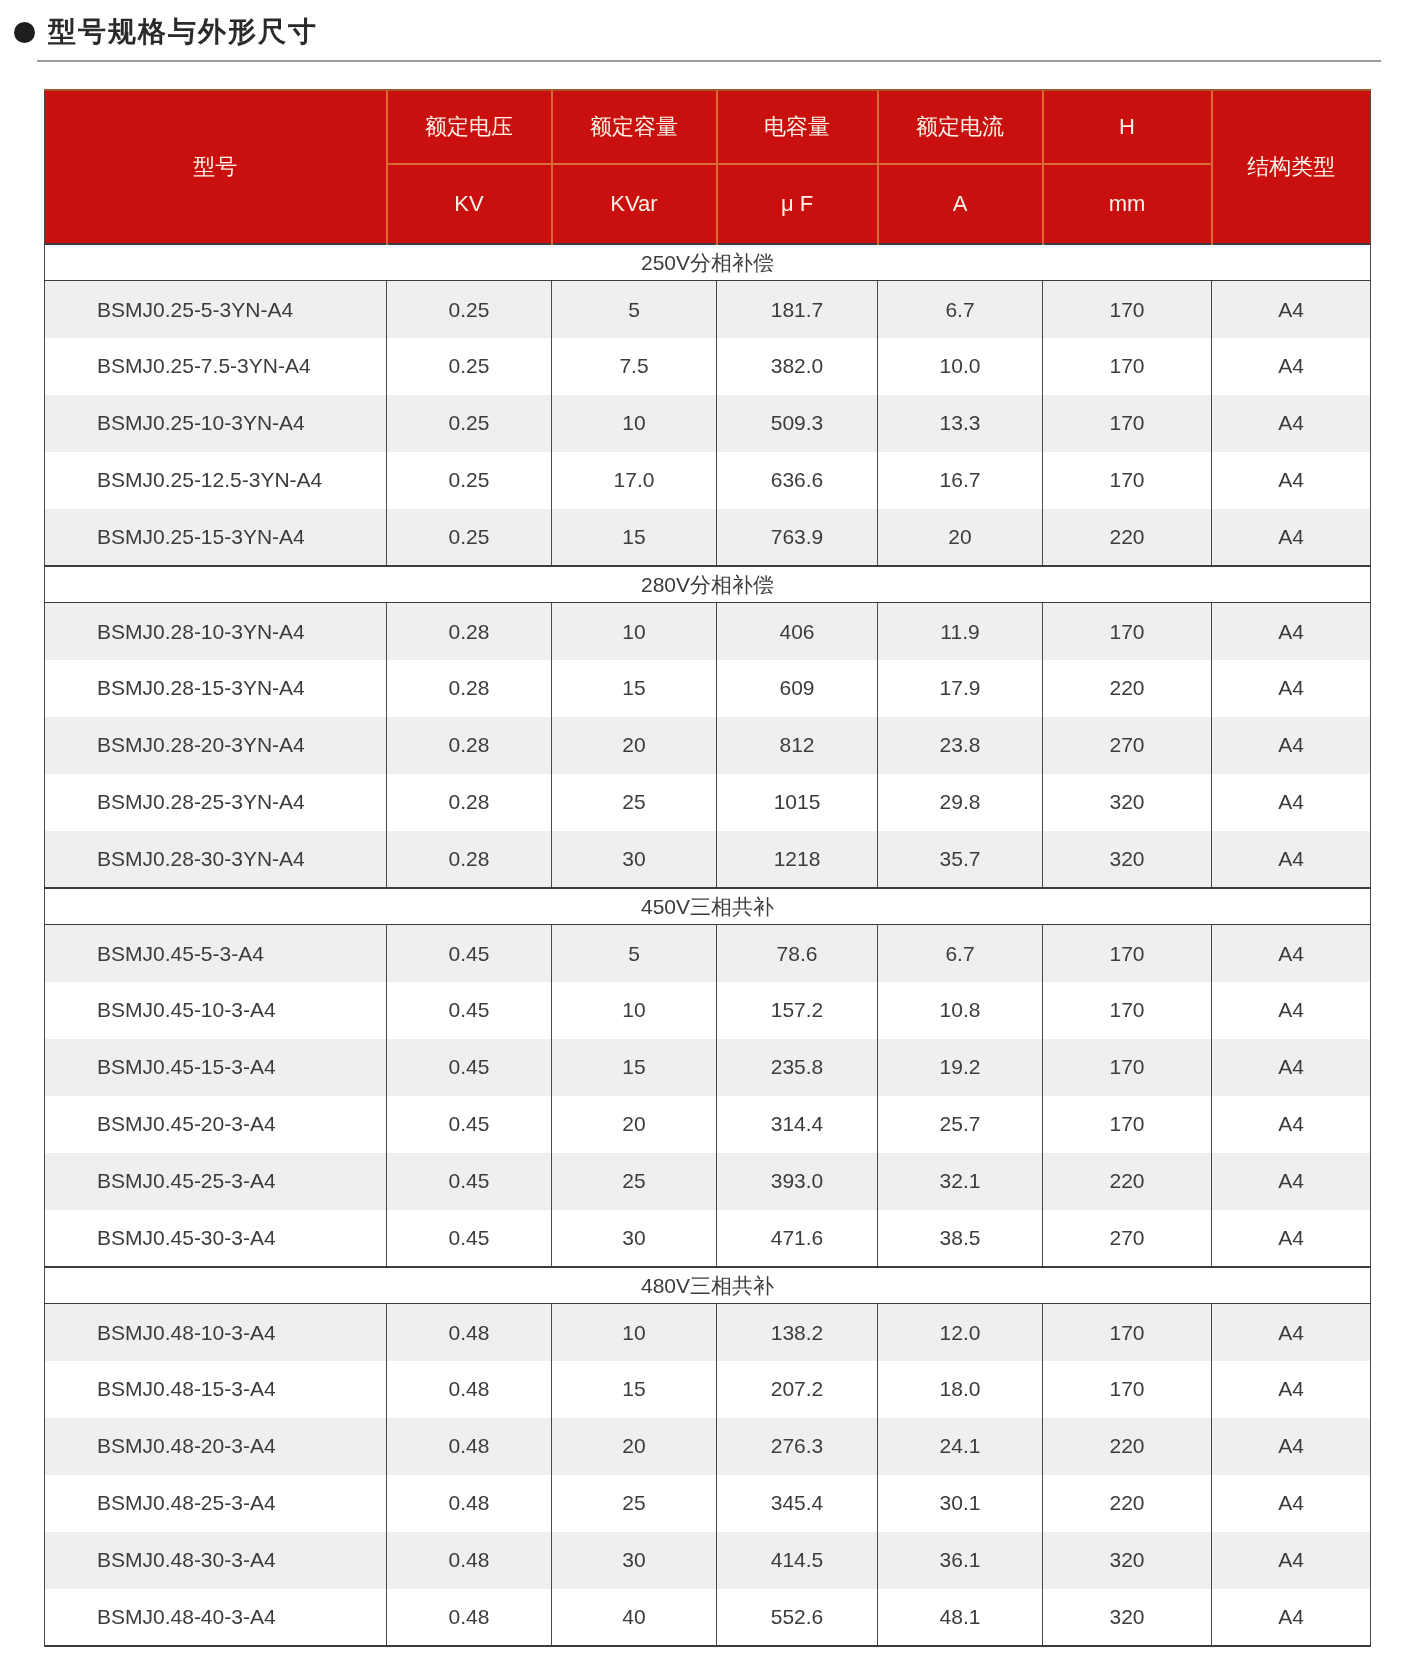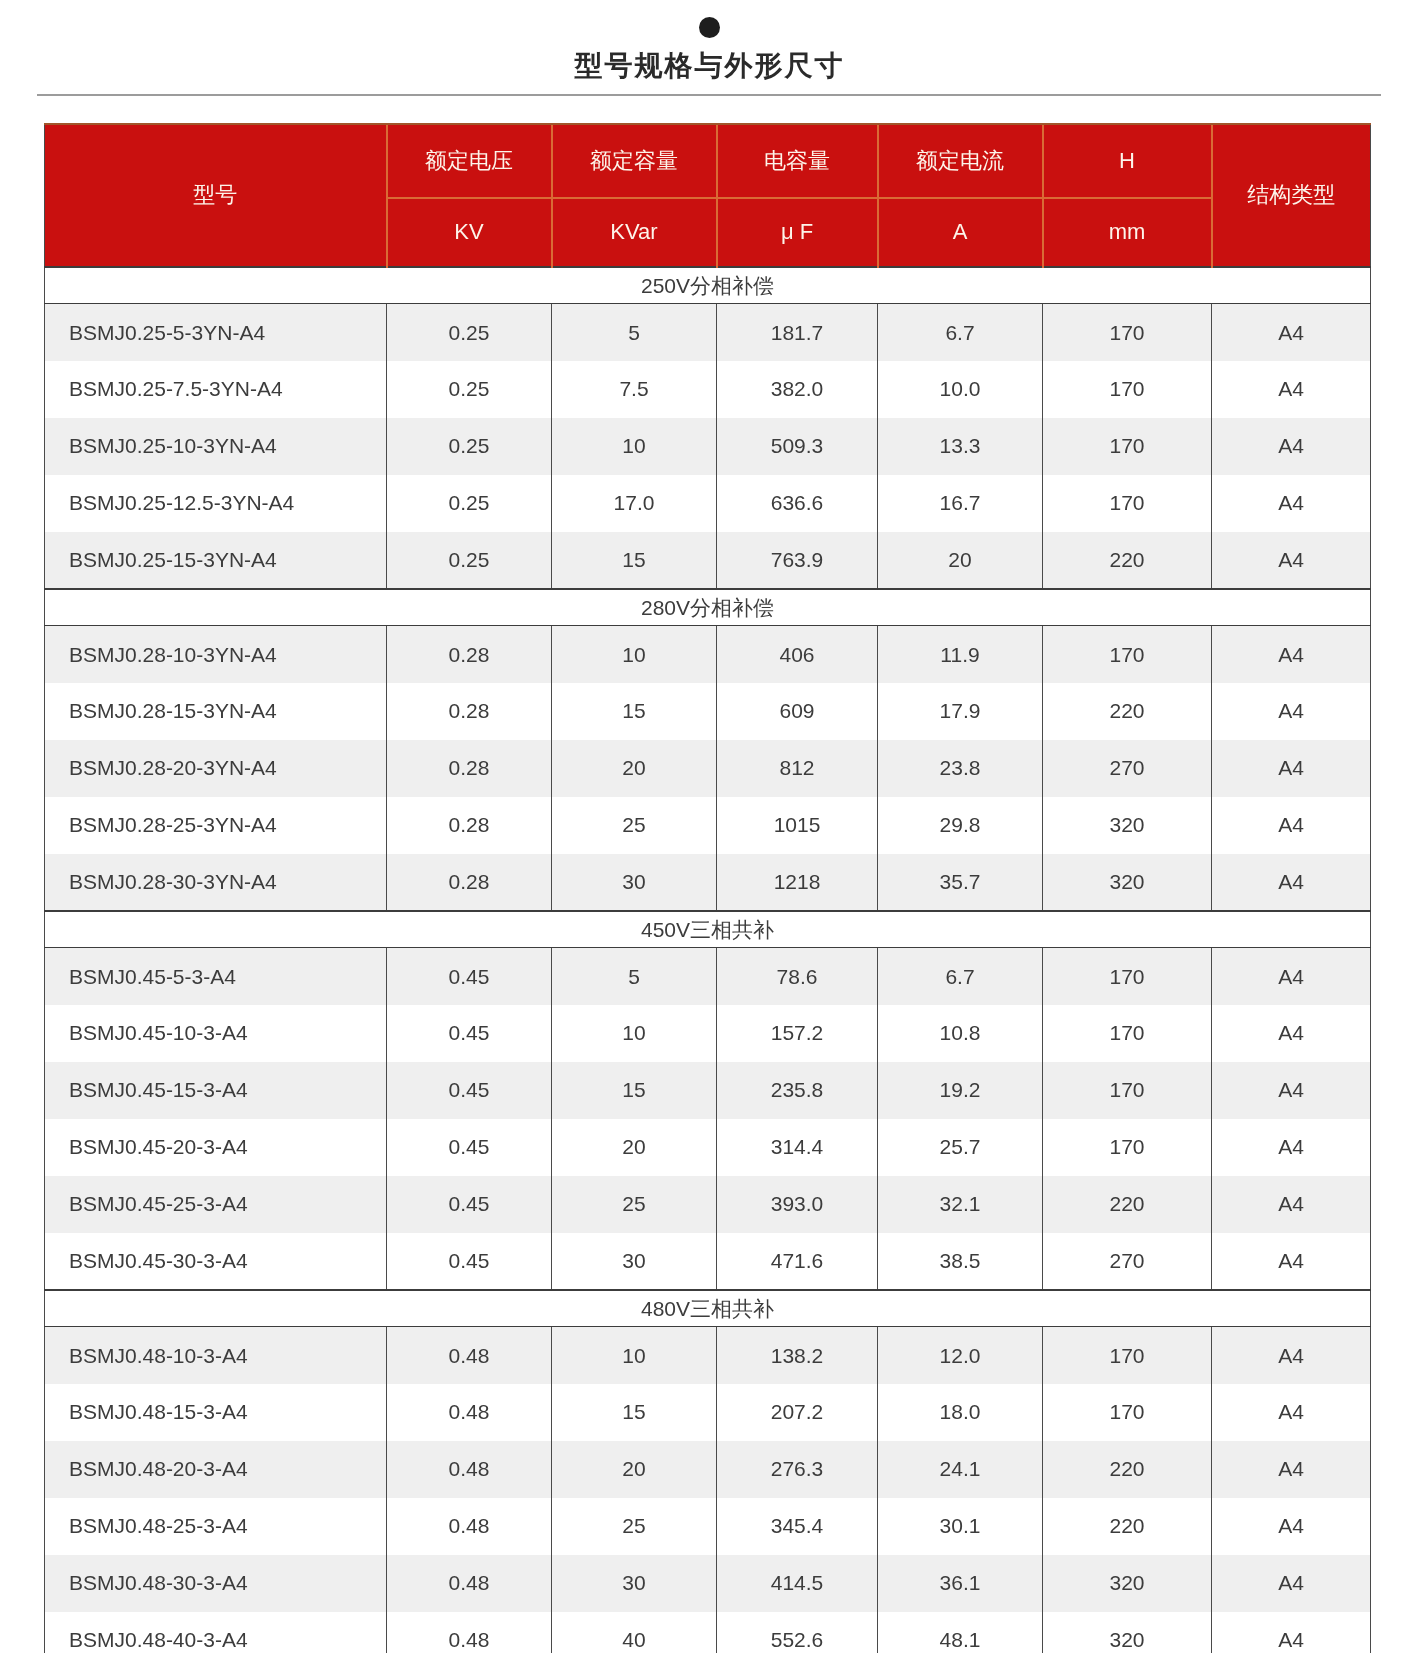--- a/index.html
+++ b/index.html
@@ -15,21 +15,20 @@
   html,body{margin:0;padding:0;}
   body{
     width:1405px;height:1653px;
     background:#ffffff;
     font-family:"Liberation Sans","DejaVu Sans",sans-serif;
     overflow:hidden;
   }
   .page-title-row{
     display:flex;align-items:center;gap:13px;
     padding:17px 0 0 14px;
-    flex-direction:column;
   }
   .bullet{
     width:21px;height:21px;border-radius:50%;
     background:#1e1e1e;flex:0 0 auto;
   }
   .title-text{
     margin:0;font-size:28px;font-weight:bold;
     color:#2a2a2a;letter-spacing:2px;line-height:1.1;
   }
   .title-rule{
@@ -47,31 +46,31 @@
     background:var(--red);
     color:var(--htext);
     font-size:22px;font-weight:500;
     text-align:center;vertical-align:middle;
     border-left:2px solid var(--hdiv);
     padding:0;
   }
   thead tr:first-child th{border-top:2px solid #a1562b;}
   thead tr:first-child th:first-child{border-left:none;margin-left:19px;}
   tr.hrow1 th{height:74px;}
-  tr.hrow2 th{height:69px;}
+  tr.hrow2 th{height:80px;}
   tr.hrow1 th:not([rowspan]){border-bottom:2px solid var(--hdiv);}
   tbody td{
     height:57px;
     font-size:21px;color:var(--bodytext);
     text-align:center;vertical-align:middle;
     border-left:1px solid var(--grid);
     padding:0;
   }
   tbody td:first-child{
-    border-left:none;text-align:left;padding-left:24px;
+    border-left:none;text-align:left;padding-left:52px;
   }
   tbody tr.row-gray td{background:var(--stripe);}
   tbody tr.row-white td{background:#ffffff;}
   tbody tr.section-row td{
     height:37px;background:#ffffff;
     text-align:center;padding-left:0;
     border-top:2px solid var(--secline);
     border-bottom:1px solid var(--secline);
     font-size:21px;color:var(--bodytext);
   }

